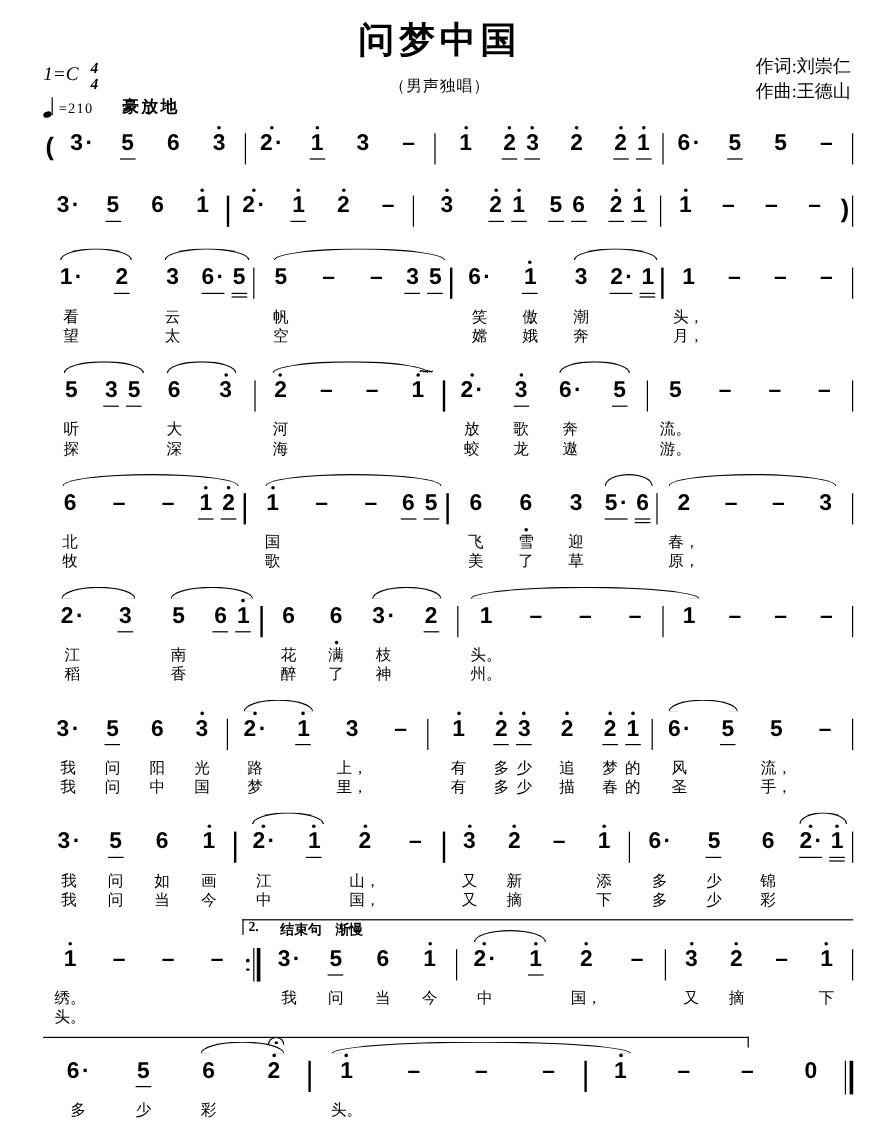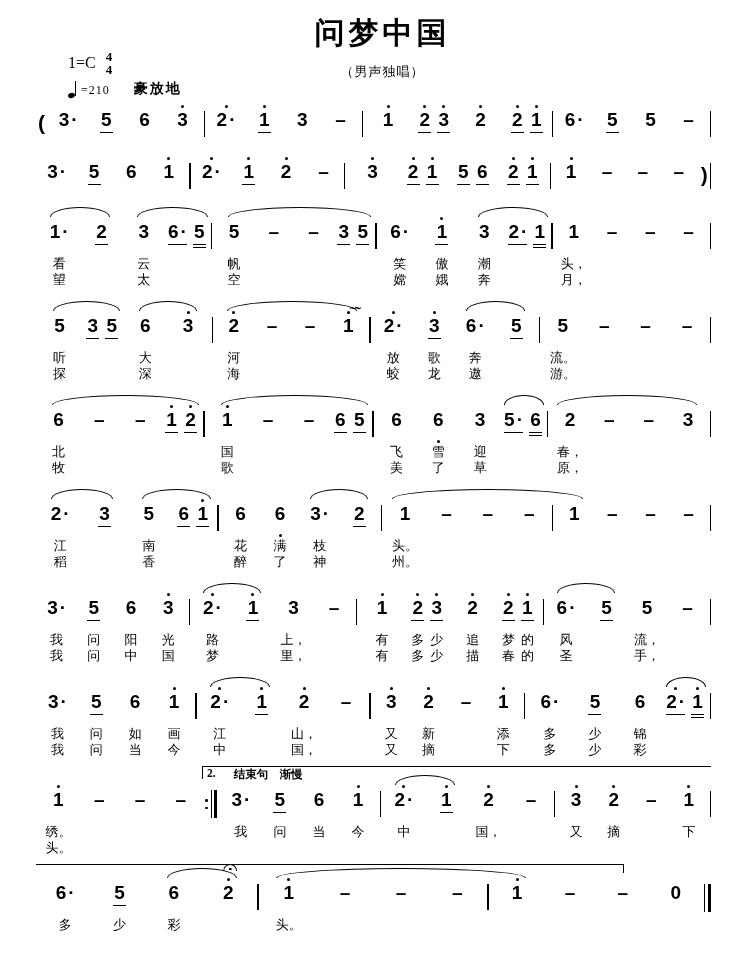--- a/index.html
+++ b/index.html
@@ -1,26 +1,26 @@
 <!DOCTYPE html>
 <html style="--logo: #e0662b; --maroon: #8c2f21; --sitered: #bd3526;"><head>
 <meta charset="utf-8">
 <style>
   html,body{margin:0;padding:0;background:#fff;}
   body{width:733px;height:955px;position:relative;overflow:hidden;
        font-family:"Liberation Serif",serif;color:#000;}
   .page{width:733px;height:955px;position:relative;}
 
   
-  .hdr{position:relative;height:96px;margin-left:32px;}
+  .hdr{position:relative;height:96px;}
   .title{text-align:center;font-size:30px;font-weight:bold;letter-spacing:4px;padding-top:13px;}
   .subtitle{text-align:center;font-size:13px;margin-top:9px;letter-spacing:1px;}
   .credits{position:absolute;right:24px;top:46px;font-size:15px;line-height:21px;}
   .keysig{position:absolute;left:36px;top:50px;font-size:16px;}
-  .ksrow1{display:flex;align-items:center;}
+  .ksrow1{display:flex;align-items:center;font-style:italic;}
   .frac{display:flex;flex-direction:column;align-items:center;font-size:13px;line-height:13px;margin-left:10px;font-weight:bold;}
   .ksrow2{display:flex;align-items:flex-end;margin-top:4px;}
   .qn{position:relative;width:11px;height:17px;margin-right:2px;}
   .qn::before{content:"";position:absolute;left:0;bottom:0;width:7px;height:5px;background:#000;border-radius:50%;transform:rotate(-18deg);}
   .qn::after{content:"";position:absolute;left:6.5px;bottom:2px;width:1.3px;height:15px;background:#000;}
   .bpm{font-size:12px;letter-spacing:1px;}
   .expr{font-size:14px;font-weight:bold;margin-left:24px;letter-spacing:2px;}
 
   
   #score{padding:2px 22px 0 36px;}
@@ -68,20 +68,24 @@
         display:flex;align-items:center;justify-content:center;border-radius:2px;font-weight:bold;font-style:italic;}
 </style>
 </head>
 <body>
 
 <div class="page">
 
   <div class="hdr">
     <div class="title">问梦中国</div>
     <div class="subtitle">（男声独唱）</div>
+    <div class="credits">
+      <div>作词:刘崇仁</div>
+      <div>作曲:王德山</div>
+    </div>
     <div class="keysig">
       <div class="ksrow1">
         <span>1=C</span>
         <span class="frac">
           <span>4</span>
           <span>4</span>
         </span>
       </div>
       <div class="ksrow2">
         <span class="qn"></span>

